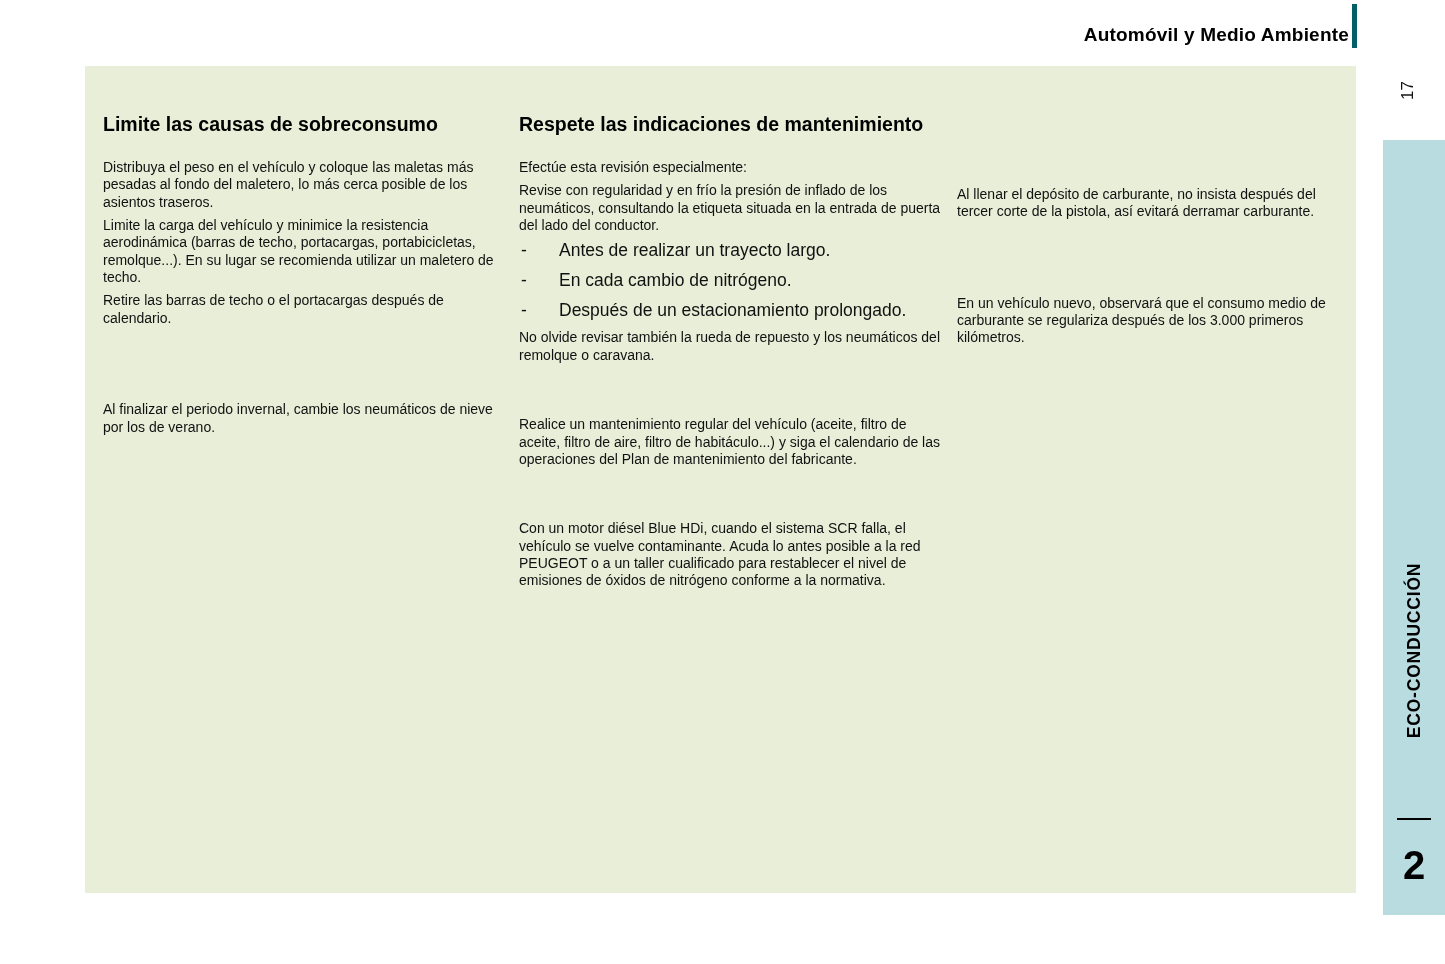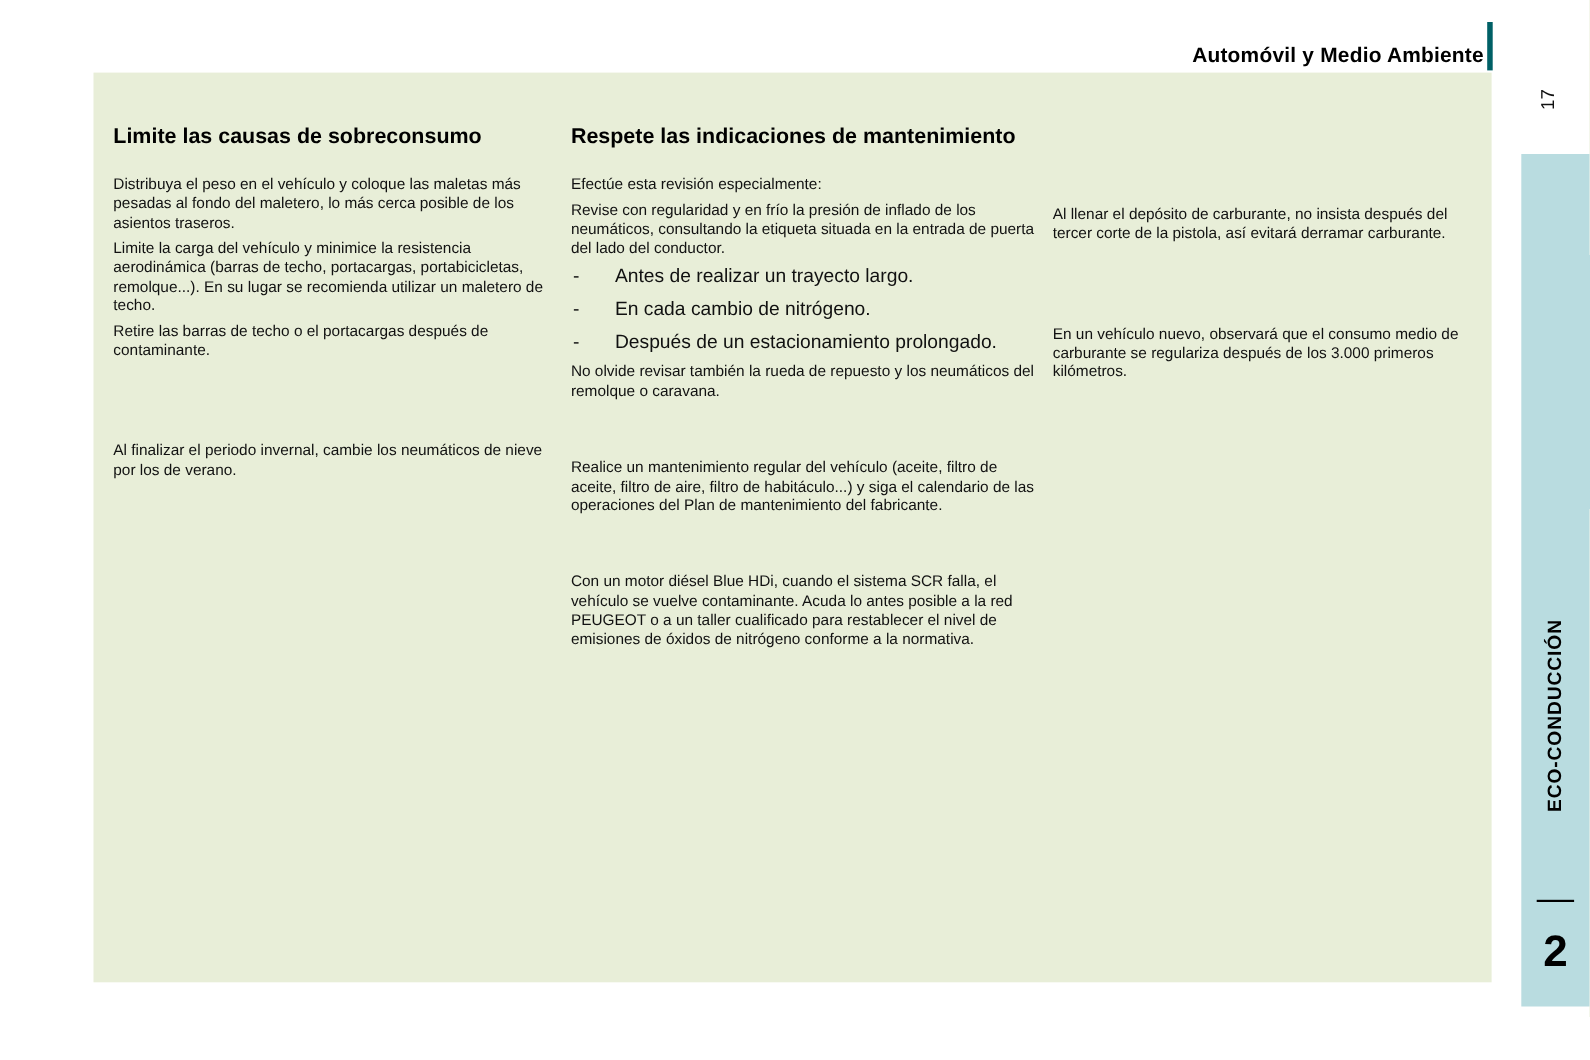--- a/index.html
+++ b/index.html
@@ -12,21 +12,21 @@
     background: #ffffff;
     font-family: "Liberation Sans", sans-serif;
     color: #1a1a1a;
     position: relative;
     overflow: hidden;
   }
 
   
   .page-header {
     position: absolute;
-    top: 16px;
+    top: 0;
     left: 0;
     width: 1445px;
     height: 60px;
   }
   .header-title {
     position: absolute;
     right: 96px;
     top: 24px;
     font-size: 19px;
     font-weight: bold;
@@ -156,21 +156,21 @@
   <div class="header-title">Automóvil y Medio Ambiente</div>
   <div class="header-rule"></div>
 </div>
 
 <div class="content-panel">
 
   <div class="col col-1">
     <h2 class="col-heading">Limite las causas de sobreconsumo</h2>
     <p class="para">Distribuya el peso en el vehículo y coloque las maletas más pesadas al fondo del maletero, lo más cerca posible de los asientos traseros.</p>
     <p class="para">Limite la carga del vehículo y minimice la resistencia aerodinámica (barras de techo, portacargas, portabicicletas, remolque...). En su lugar se recomienda utilizar un maletero de techo.</p>
-    <p class="para">Retire las barras de techo o el portacargas después de contaminante.</p>
+    <p class="para">Retire las barras de techo o el portacargas después de calendario.</p>
     <p class="para gap-lg">Al finalizar el periodo invernal, cambie los neumáticos de nieve por los de verano.</p>
   </div>
 
   <div class="col col-2">
     <h2 class="col-heading">Respete las indicaciones de mantenimiento</h2>
     <p class="para">Efectúe esta revisión especialmente:</p>
     <p class="para">Revise con regularidad y en frío la presión de inflado de los neumáticos, consultando la etiqueta situada en la entrada de puerta del lado del conductor.</p>
     <ul class="bullet-list">
       <li>
         <span class="dash">-</span>

